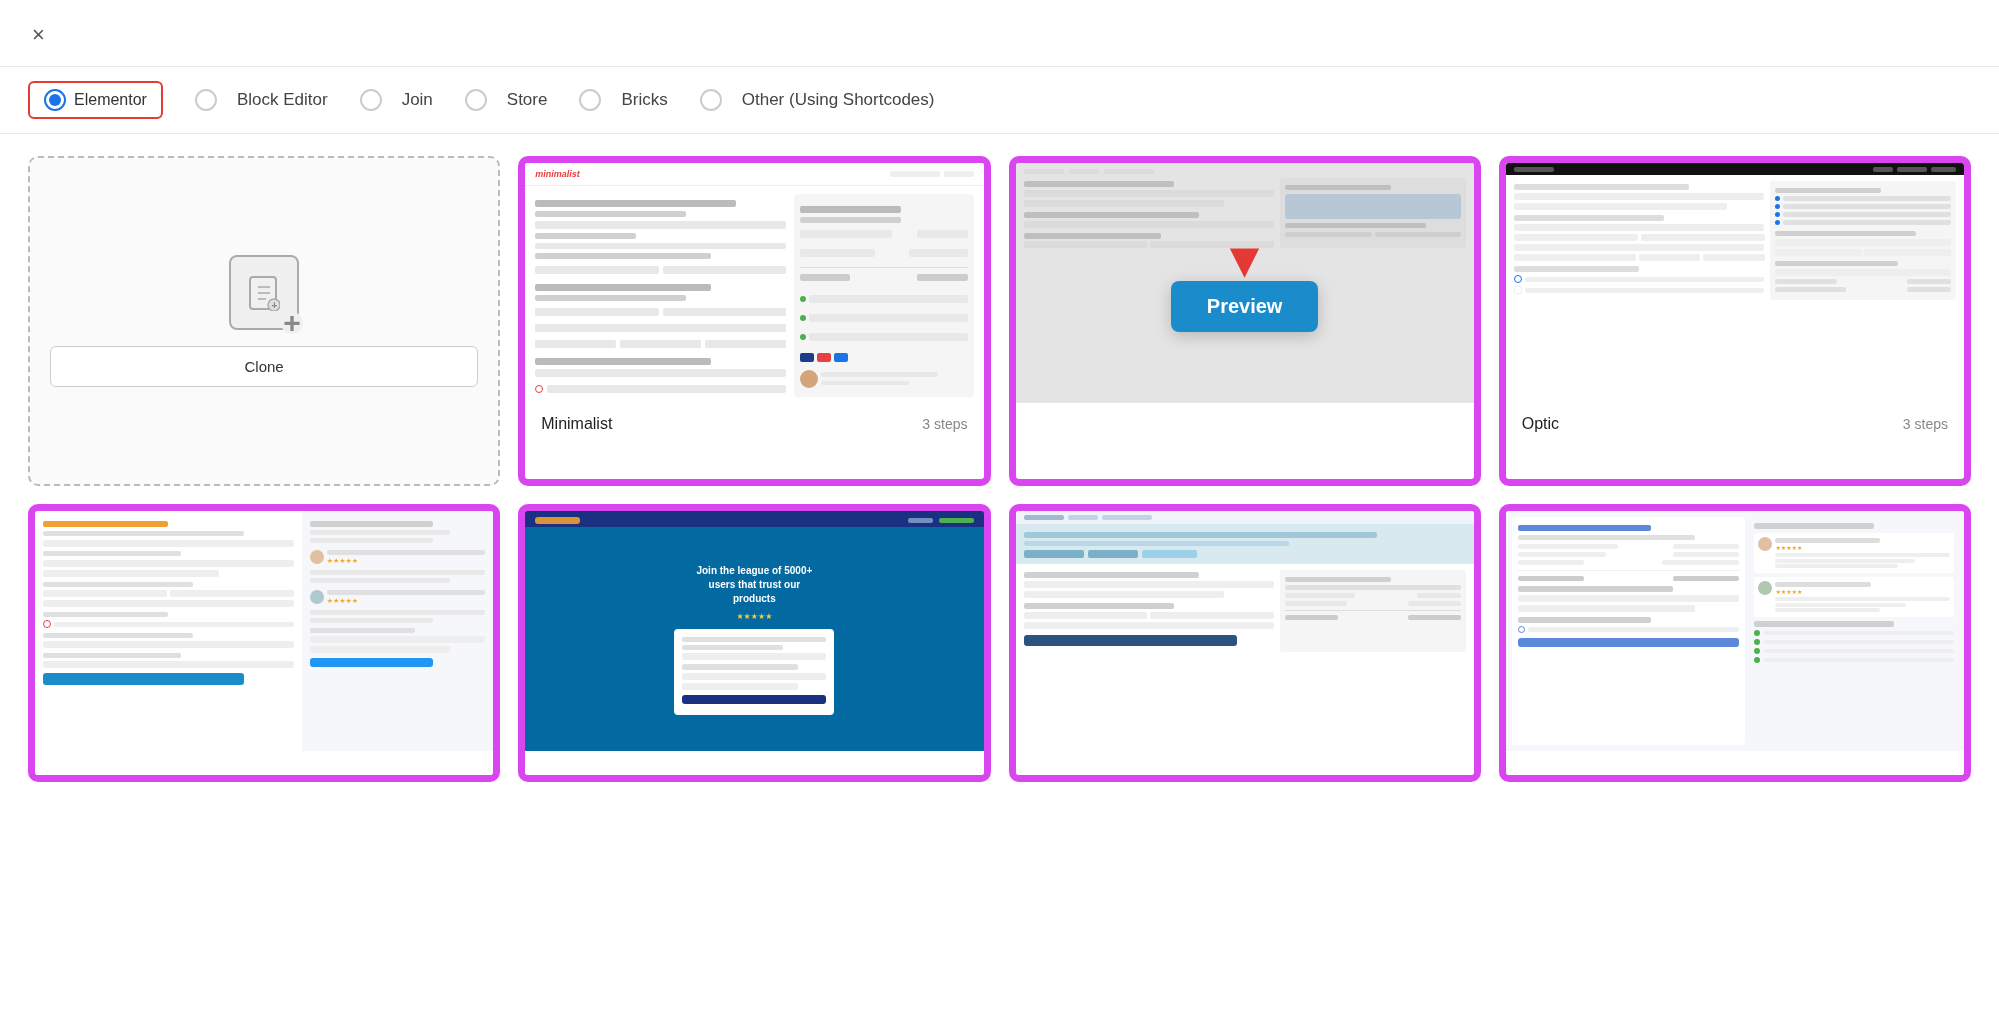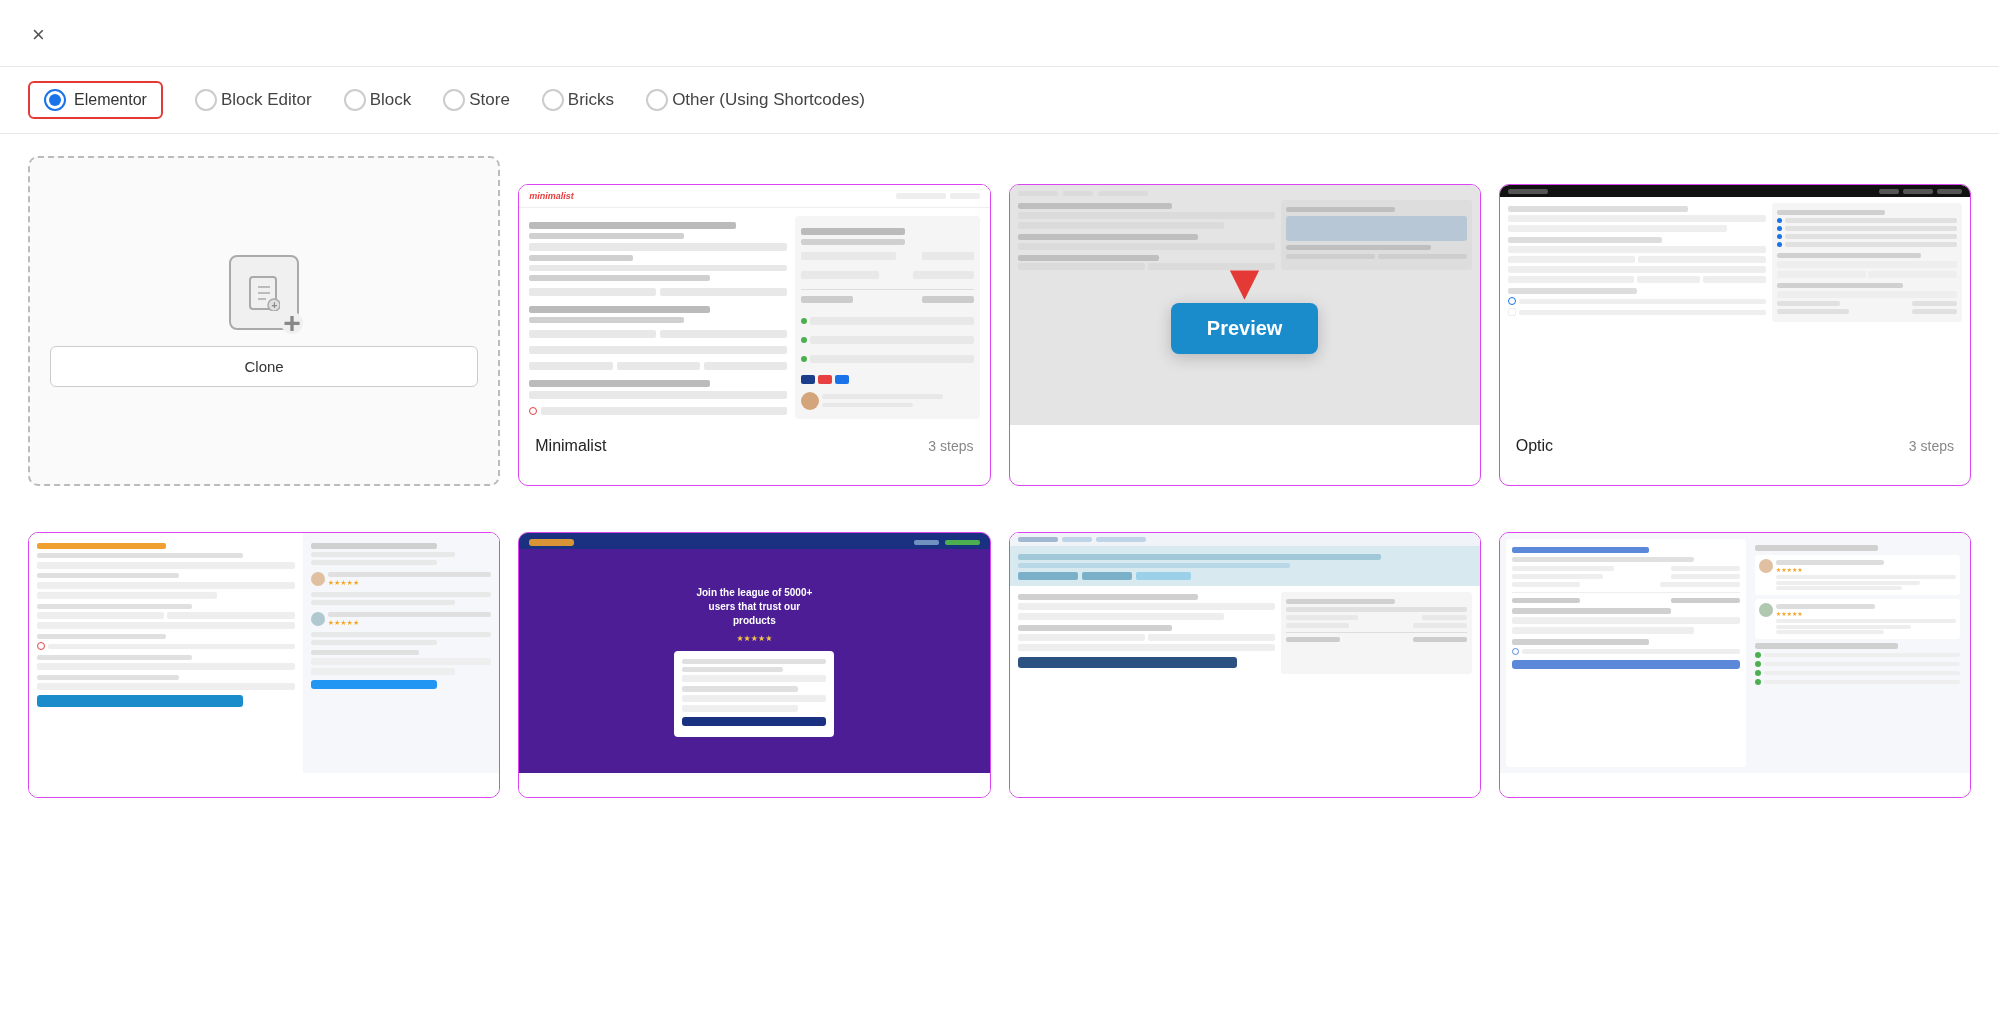--- a/index.html
+++ b/index.html
@@ -10,21 +10,21 @@
       border-bottom: 1px solid #e8e8e8;
     }
     .modal-title { font-size: 26px; font-weight: 600; margin-left: 14px; }
     .close-btn { background: none; border: none; cursor: pointer; font-size: 22px; color: #555; padding: 4px; }
 
     .tab-bar {
       display: flex; align-items: center; padding: 14px 28px; gap: 32px;
       border-bottom: 1px solid #e8e8e8;
     }
     .tab-option {
-      display: flex; align-items: center; gap: 4px; cursor: pointer;
+      display: flex; align-items: center; gap: 20px; cursor: pointer;
       font-size: 17px; color: #444;
     }
     .radio-circle {
       width: 22px; height: 22px; border-radius: 50%; border: 2px solid #ccc;
       display: flex; align-items: center; justify-content: center; flex-shrink: 0;
     }
     .radio-circle.selected { border-color: #1a73e8; background: #fff; }
     .radio-circle.selected::after {
       content: ''; width: 12px; height: 12px; border-radius: 50%; background: #1a73e8;
     }
@@ -36,22 +36,22 @@
     .grid-area {
       display: grid;
       grid-template-columns: repeat(4, 1fr);
       gap: 18px;
       padding: 22px 28px;
       overflow-y: auto;
       max-height: 820px;
     }
 
     .template-card {
-      border: 1px solid #d946ef; border-radius: 10px; overflow: hidden;
-      cursor: pointer; position: relative; background: #fff; margin-top: 28px;
+      border: 7px solid #d946ef; border-radius: 10px; overflow: hidden;
+      cursor: pointer; position: relative; background: #fff;
     }
 
     .blank-card {
       border: 2.5px dashed #bbb; border-radius: 10px; background: #fafafa;
       display: flex; flex-direction: column; align-items: center; justify-content: center;
       padding: 30px 20px; gap: 16px; min-height: 330px;
     }
     .blank-icon {
       width: 70px; height: 75px; border: 2px solid #aaa; border-radius: 8px;
       display: flex; align-items: center; justify-content: center;
@@ -128,21 +128,21 @@
     <span class="tab-label">Elementor</span>
   </div>
 
   <div class="tab-option">
     <div class="radio-circle"></div>
     <span class="tab-label">Block Editor</span>
   </div>
 
   <div class="tab-option">
     <div class="radio-circle"></div>
-    <span class="tab-label">Block</span>
+    <span class="tab-label">Join</span>
   </div>
 
   <div class="tab-option">
     <div class="radio-circle"></div>
     <span class="tab-label">Store</span>
   </div>
 
   <div class="tab-option">
     <div class="radio-circle"></div>
     <span class="tab-label">Bricks</span>
@@ -451,21 +451,21 @@
         <div style="height:9px; background:#2196f3; border-radius:3px; margin:5px 0; width:70%;"></div>
       </div>
     </div>
     <div class="card-footer">
       <span class="card-name"></span>
       <span class="card-steps"></span>
     </div>
   </div>
 
   <div class="template-card">
-    <div class="mini-preview" style="background:#4c1d95; display:flex; flex-direction:column;">
+    <div class="mini-preview" style="background:#0369a1; display:flex; flex-direction:column;">
       <div style="background:#1a3080; padding:6px 10px 3px; display:flex; justify-content:space-between; align-items:center;">
         <div style="height:7px; width:45px; background:#f0a030; border-radius:3px; opacity:0.9;"></div>
         <div style="display:flex; gap:6px;">
           <div style="height:5px; width:25px; background:#7090c0; border-radius:2px;"></div>
           <div style="height:5px; width:35px; background:#4caf50; border-radius:2px;"></div>
         </div>
       </div>
       <div style="flex:1; display:flex; align-items:center; justify-content:center; flex-direction:column; padding:6px 10px;">
         <div style="color:#fff; font-size:10px; font-weight:700; text-align:center; max-width:130px; line-height:1.4; margin-bottom:6px;">Join the league of 5000+ users that trust our products</div>
         <div style="display:flex; gap:2px; margin-bottom:8px;">

